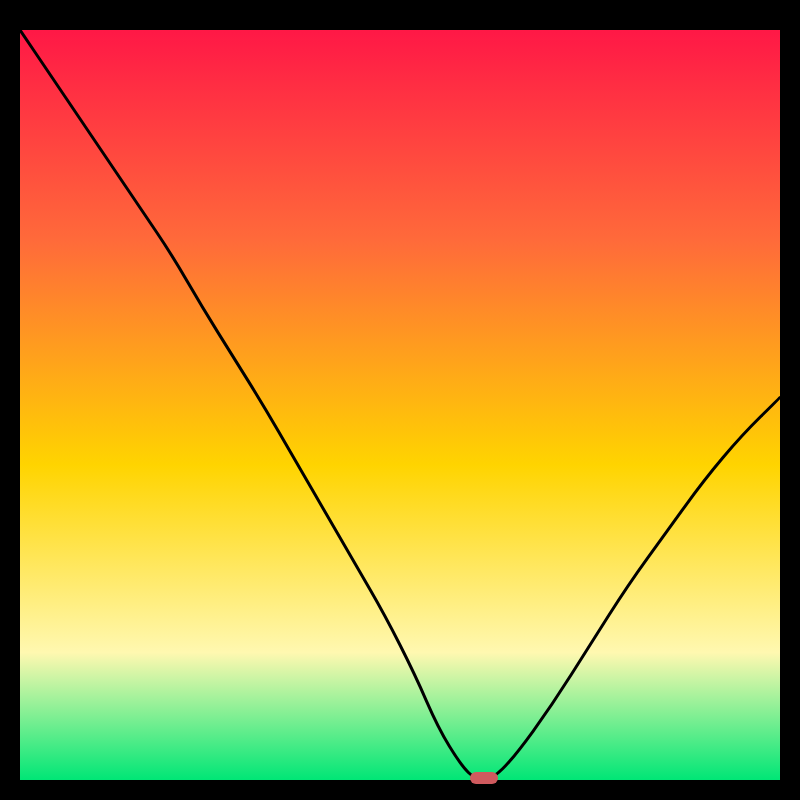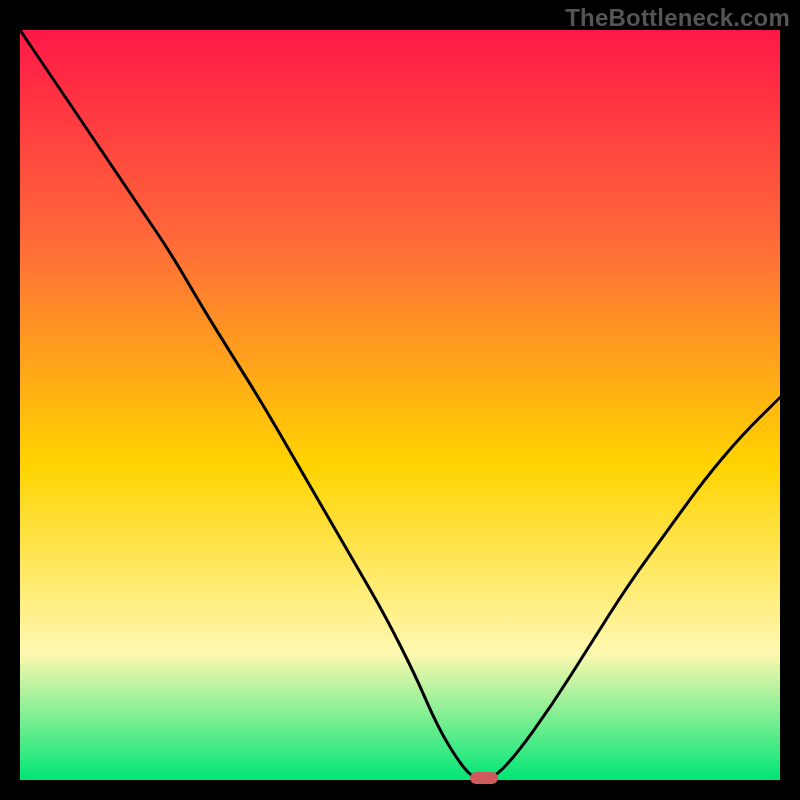--- a/index.html
+++ b/index.html
@@ -44,21 +44,20 @@
     height: 12px;
     background: #cf5a5e;
     border-radius: 6px;
   }
 </style>
 </head>
 <body>
 
 <div class="container">
 
-  <div class="watermark">TheBottleneck.com</div>
 
   <div class="plot">
     <svg id="chart-svg" width="760" height="750" viewBox="0 0 760 750">
       <defs>
         <linearGradient id="bg-grad" x1="0" y1="0" x2="0" y2="1">
           <stop id="g0" offset="0%" stop-color="#ff1846"></stop>
           <stop id="g1" offset="28%" stop-color="#ff6a3a"></stop>
           <stop id="g2" offset="58%" stop-color="#ffd400"></stop>
           <stop id="g3" offset="83%" stop-color="#fff8b0"></stop>
           <stop id="g4" offset="100%" stop-color="#00e676"></stop>

